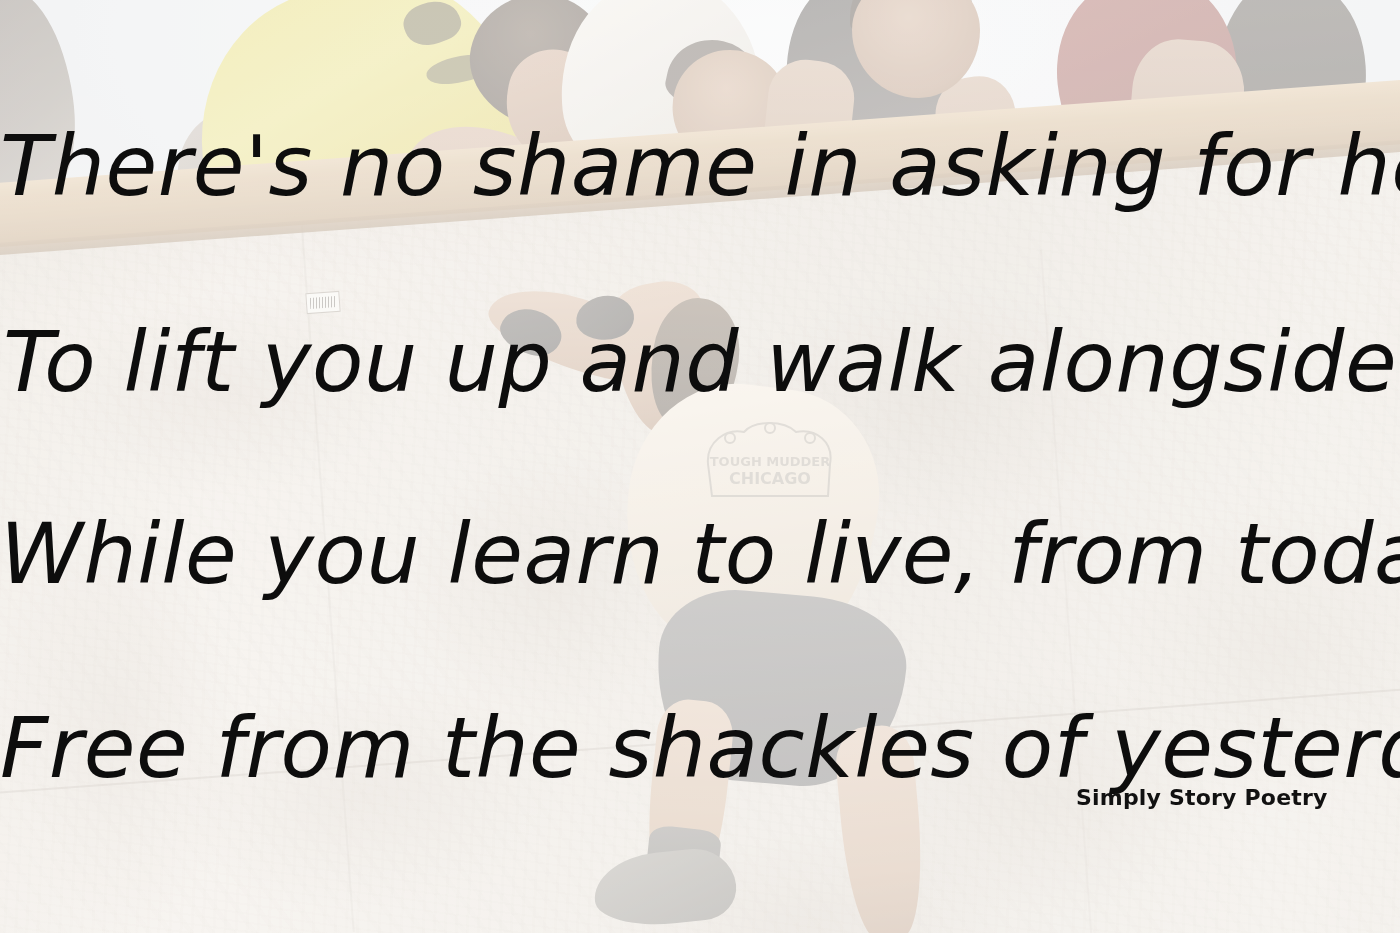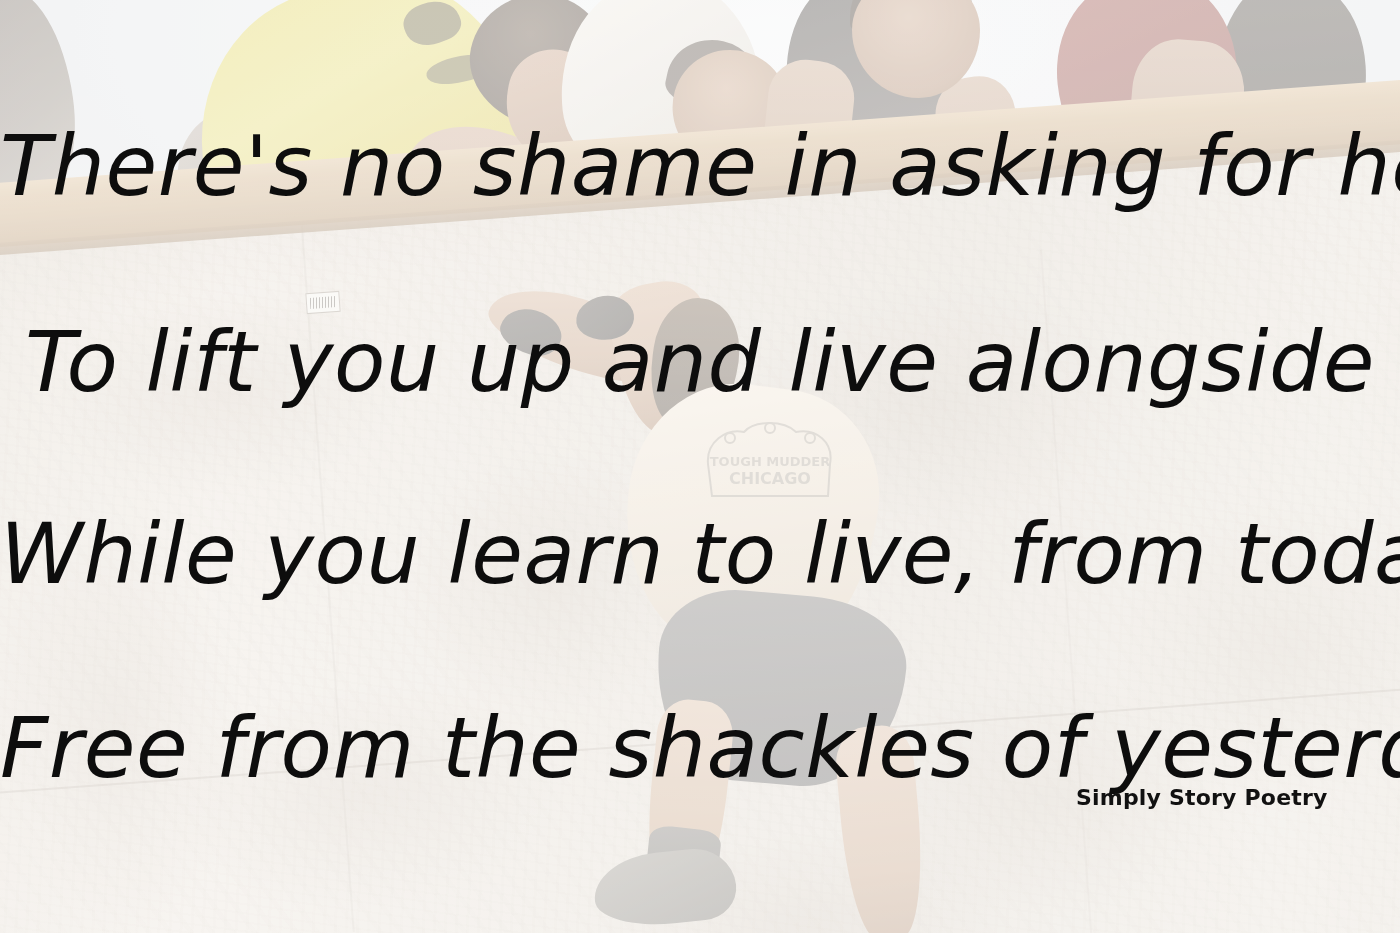--- a/index.html
+++ b/index.html
@@ -495,20 +495,20 @@
       <div class="ph c-sock"></div>
       <div class="ph c-shoe"></div>
     </div>
 
     <div class="wash"></div>
     <div class="wash2"></div>
   </div>
 
   <div class="poem">
     <div class="line l1">There's no shame in asking for help</div>
-    <div class="line l2">To lift you up and live alongside</div>
+    <div class="line l2">To lift you up and walk alongside</div>
     <div class="line l3">While you learn to live, from today,</div>
     <div class="line l4">Free from the shackles of yesterday</div>
   </div>
 
   <div class="watermark">Simply Story Poetry</div>
 
 </div>
 
 </body></html>

